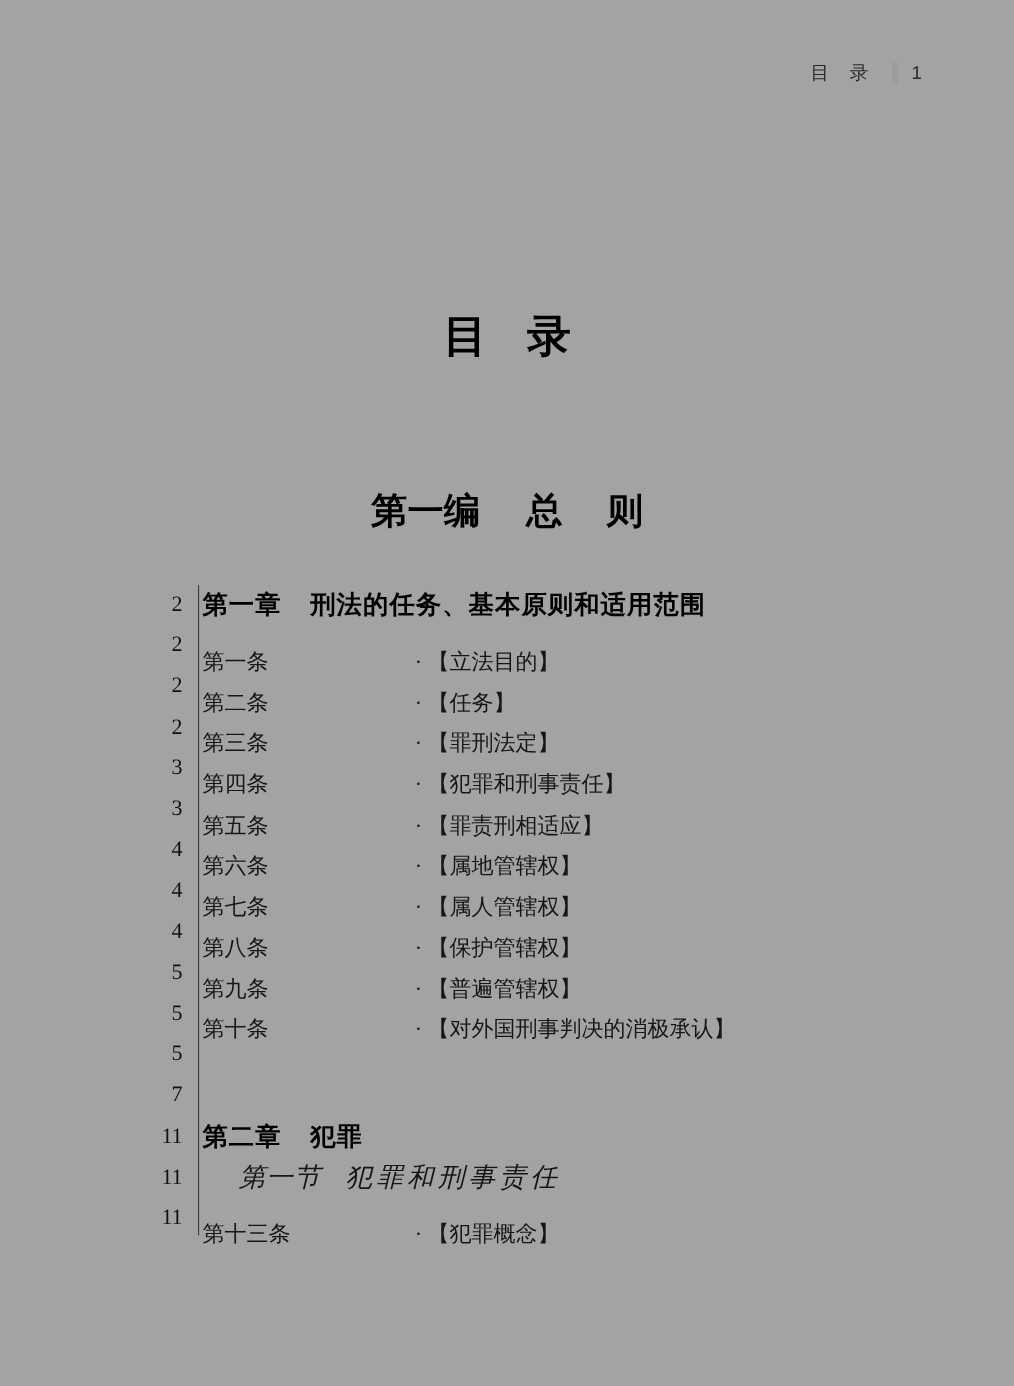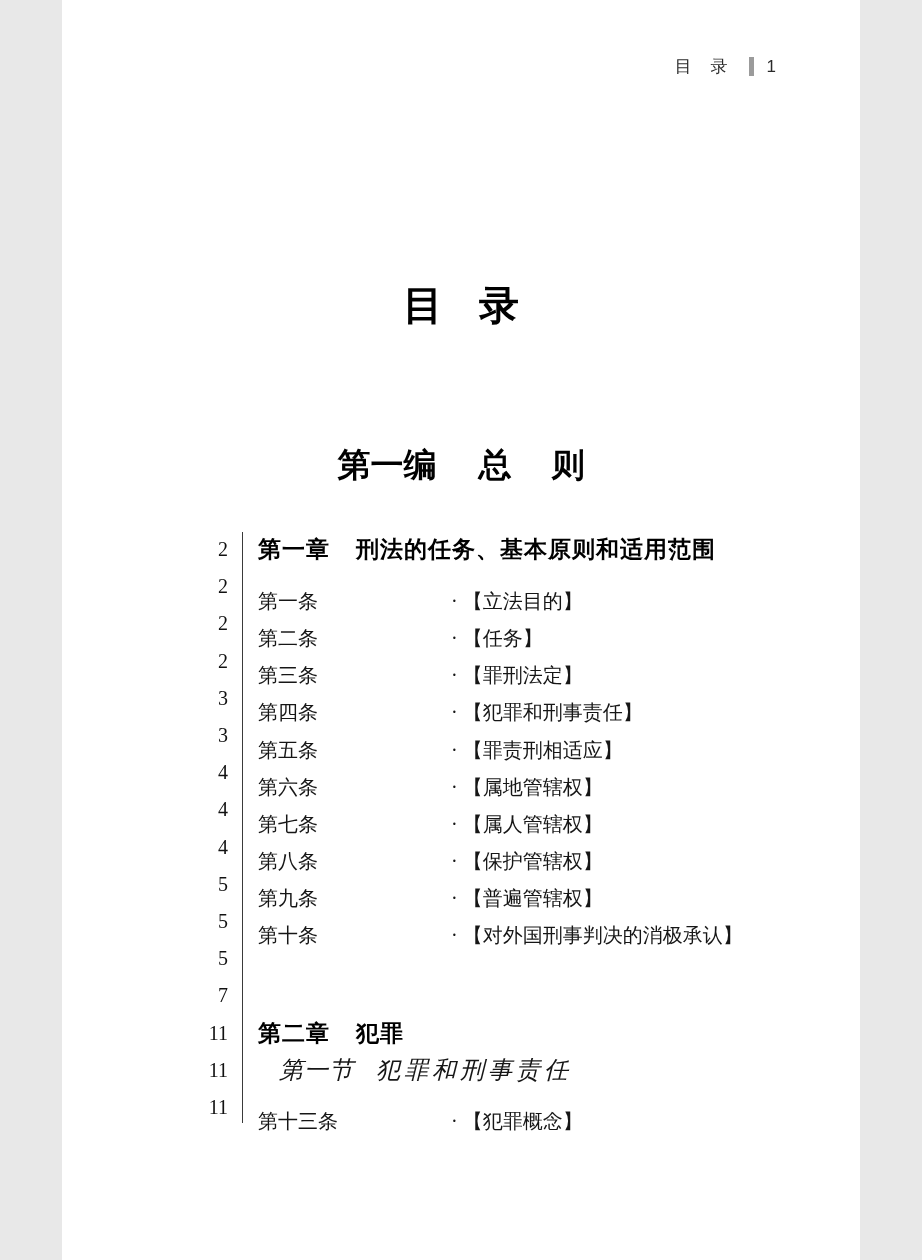--- a/index.html
+++ b/index.html
@@ -1,22 +1,22 @@
 <!DOCTYPE html>
 <html><head>
 <meta charset="utf-8">
 <style>
   * { margin: 0; padding: 0; box-sizing: border-box; }
   html, body { background: #e8e8e8; }
   .page {
     position: relative;
-    width: 798px;
+    width: 922px;
     height: 1260px;
     margin: 0 auto;
-    background: #ffffff;
+    background: #a3a3a3;
     color: #1a1a1a;
     font-family: "Liberation Serif", "DejaVu Serif", serif;
     overflow: hidden;
   }
 
   
   .running-header {
     position: absolute;
     top: 55px;
     right: 84px;
@@ -76,21 +76,21 @@
   .num {
     width: 180px;
     padding-right: 14px;
     text-align: right;
     font-size: 20px;
     color: #111;
     flex: none;
   }
   .content {
     flex: 1;
-    padding-left: 16px;
+    padding-left: 4px;
     white-space: nowrap;
   }
 
   
   .row-chapter .content {
     font-family: "Liberation Sans", "DejaVu Sans", sans-serif;
     font-weight: bold;
     font-size: 23px;
     letter-spacing: 1px;
     color: #000;

